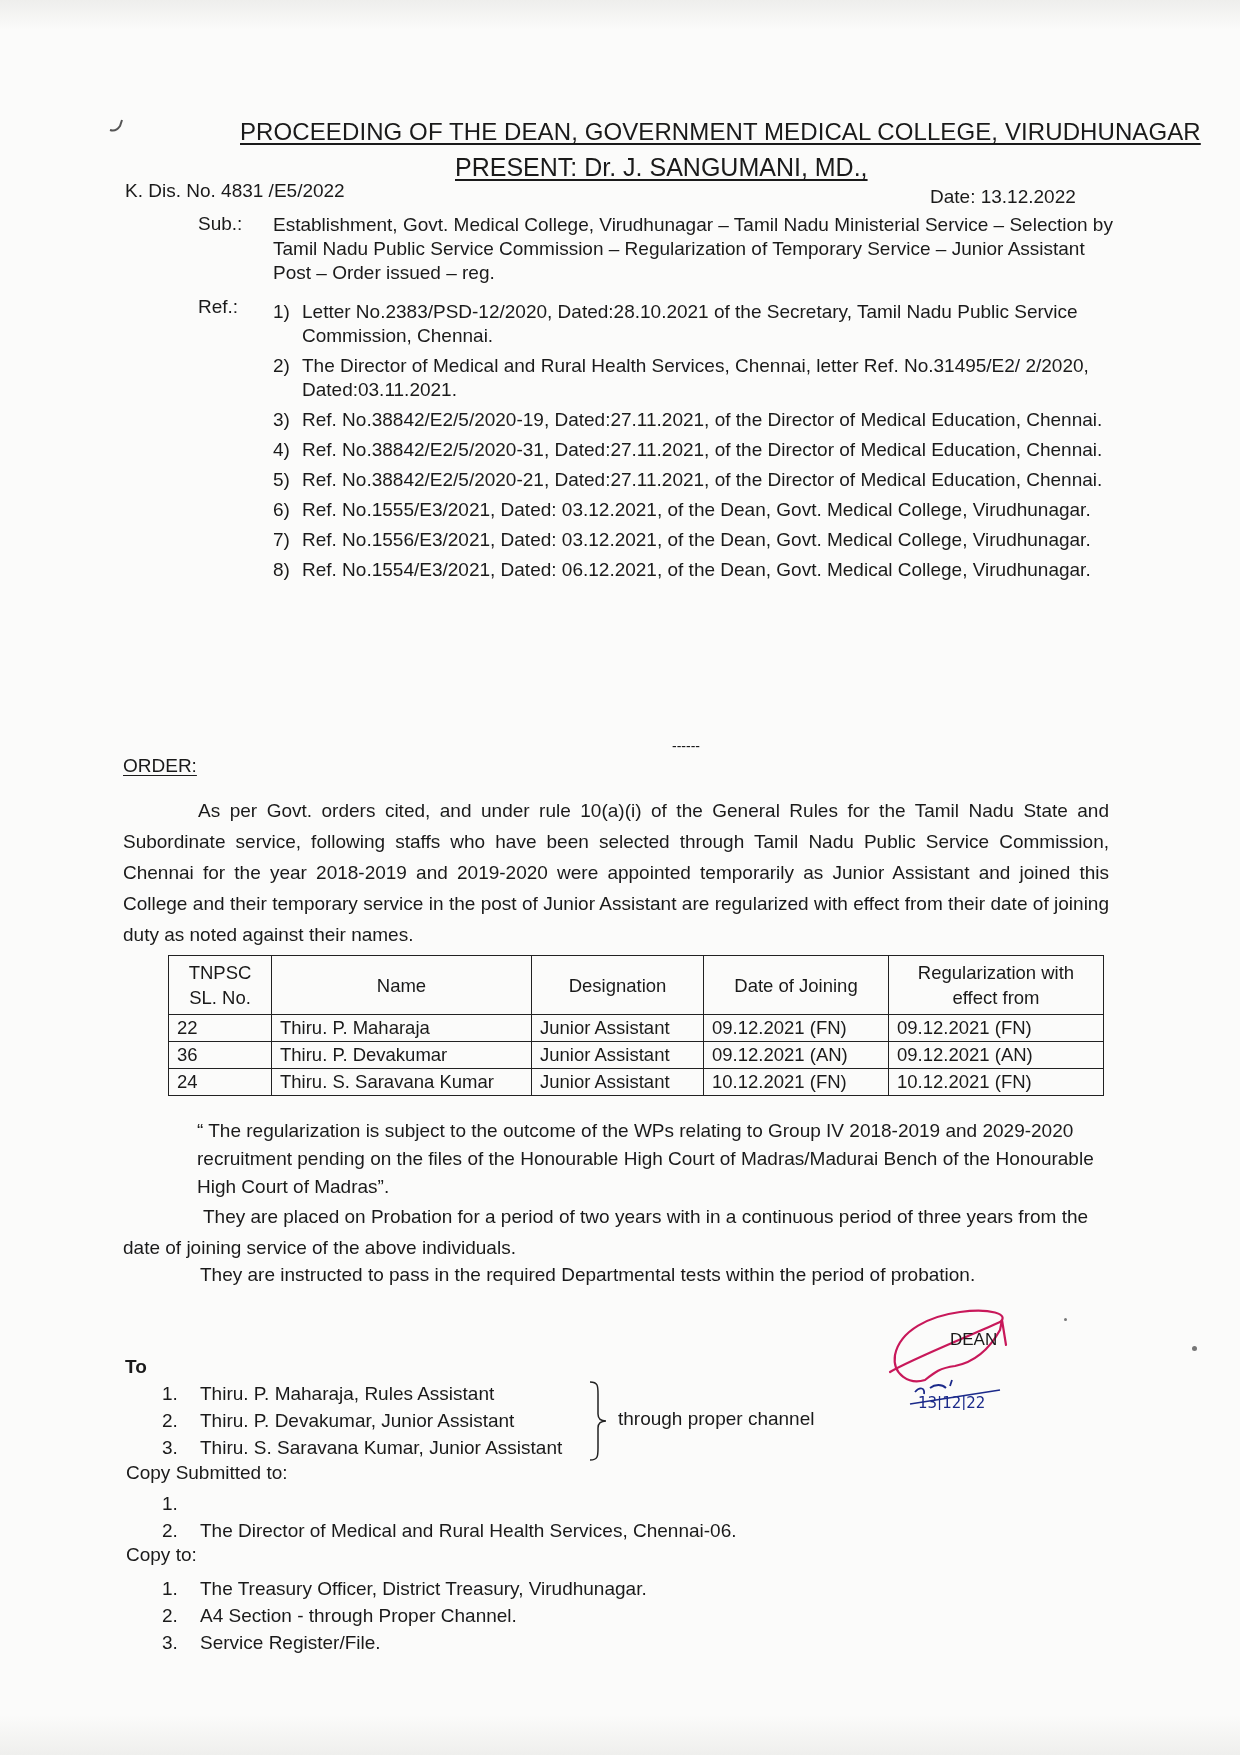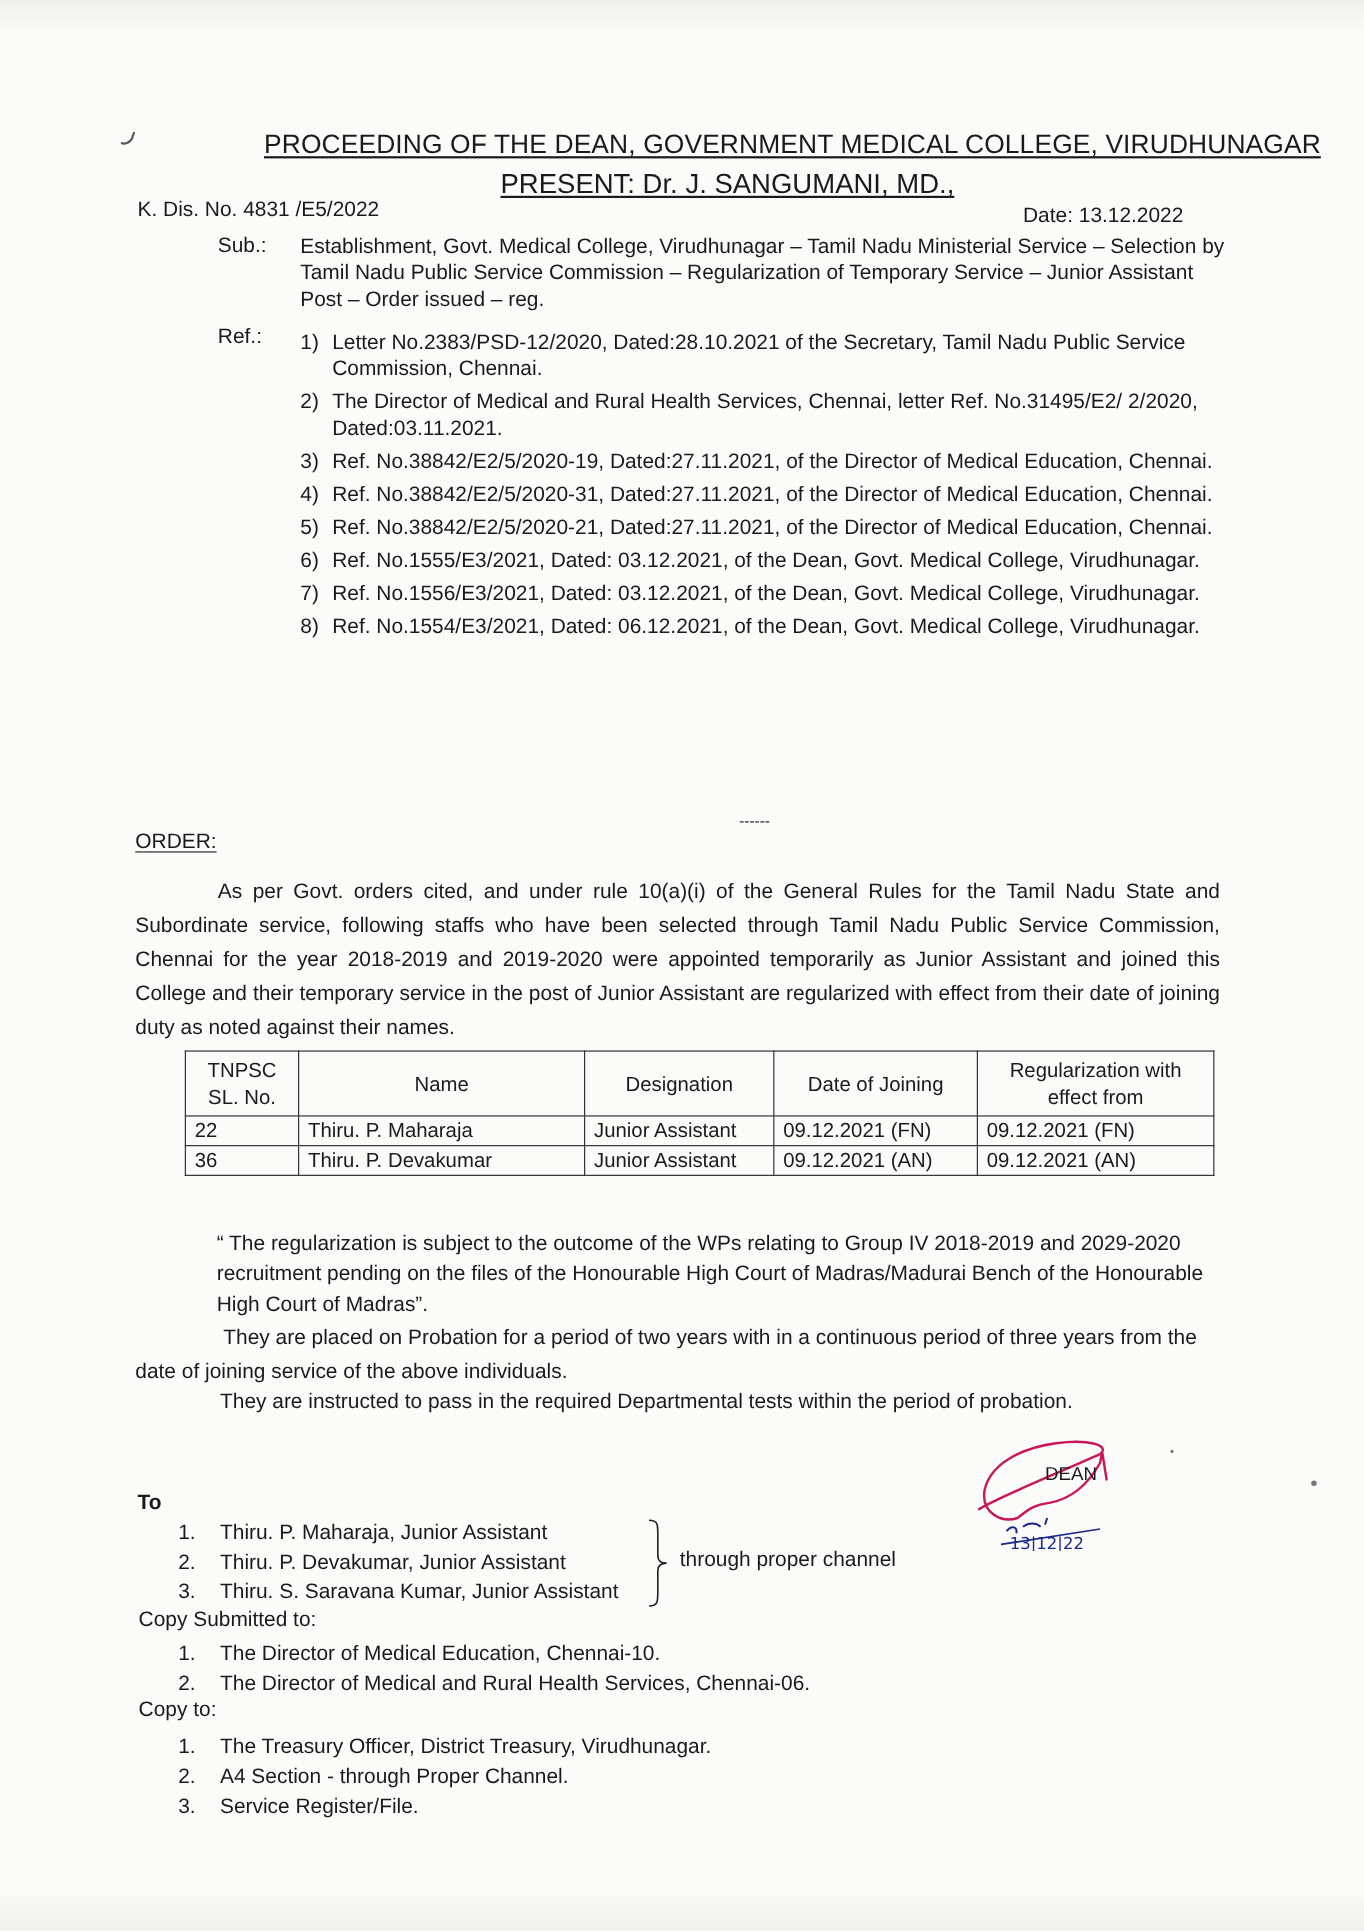--- a/index.html
+++ b/index.html
@@ -144,60 +144,66 @@
       <td>09.12.2021 (FN)</td>
       <td>09.12.2021 (FN)</td>
     </tr>
     <tr>
       <td>36</td>
       <td>Thiru. P. Devakumar</td>
       <td>Junior Assistant</td>
       <td>09.12.2021 (AN)</td>
       <td>09.12.2021 (AN)</td>
     </tr>
+    <tr>
+      <td>24</td>
+      <td>Thiru. S. Saravana Kumar</td>
+      <td>Junior Assistant</td>
+      <td>10.12.2021 (FN)</td>
+      <td>10.12.2021 (FN)</td>
+    </tr>
   </tbody>
 </table>
 
 <div class="abs quote">“ The regularization is subject to the outcome of the WPs relating to Group IV 2018-2019 and 2029-2020 recruitment pending on the files of the Honourable High Court of Madras/Madurai Bench of the Honourable High Court of Madras”.</div>
 <div class="abs prob">They are placed on Probation for a period of two years with in a continuous period of three years from the date of joining service of the above individuals.</div>
 <div class="abs instr">They are instructed to pass in the required Departmental tests within the period of probation.</div>
 
 <svg class="abs signature" viewBox="0 0 150 110">
   <path d="M10 72 C 30 60, 80 40, 120 22 C 130 14, 110 8, 80 12 C 50 16, 20 30, 15 55 C 12 75, 30 85, 45 80 C 55 72, 60 68, 75 66 C 95 62, 110 48, 120 30 L 122 20 L 126 45" stroke="#c8185a" stroke-width="2.2" fill="none" stroke-linecap="round"></path>
   <path d="M35 92 C 40 86, 45 88, 44 94 M 50 88 C 55 84, 62 84, 66 88 M 70 86 L 72 80" stroke="#1b2a8a" stroke-width="1.8" fill="none"></path>
   <path d="M30 104 L 120 90" stroke="#1b2a8a" stroke-width="1.6" fill="none"></path>
   <text x="38" y="108" font-size="15" fill="#1b2a8a" font-family="DejaVu Sans, sans-serif">13|12|22</text>
 </svg>
 <div class="abs dean">DEAN</div>
 
 <div class="abs to-label">To</div>
 <div class="abs to-list">
   <div class="li">
       <span class="li-num">1.</span>
-      <span>Thiru. P. Maharaja, Junior Assistant</span>
+      <span>Thiru. P. Maharaja, Rules Assistant</span>
     </div>
   <div class="li">
       <span class="li-num">2.</span>
       <span>Thiru. P. Devakumar, Junior Assistant</span>
     </div>
   <div class="li">
       <span class="li-num">3.</span>
       <span>Thiru. S. Saravana Kumar, Junior Assistant</span>
     </div>
 </div>
 <svg class="abs brace" viewBox="0 0 20 82">
   <path d="M2 2 C 10 2, 10 6, 10 14 L 10 34 C 10 39, 13 41, 18 41 C 13 41, 10 43, 10 48 L 10 68 C 10 76, 10 80, 2 80" stroke="#222" stroke-width="1.5" fill="none"></path>
 </svg>
 <div class="abs channel">through proper channel</div>
 
 <div class="abs cs-label">Copy Submitted to:</div>
 <div class="abs cs-list">
   <div class="li">
       <span class="li-num">1.</span>
-      <span>The Director of Medical Education, Chennai-10.</span>
     </div>
   <div class="li">
       <span class="li-num">2.</span>
       <span>The Director of Medical and Rural Health Services, Chennai-06.</span>
     </div>
 </div>
 
 <div class="abs ct-label">Copy to:</div>
 <div class="abs ct-list">
   <div class="li">

